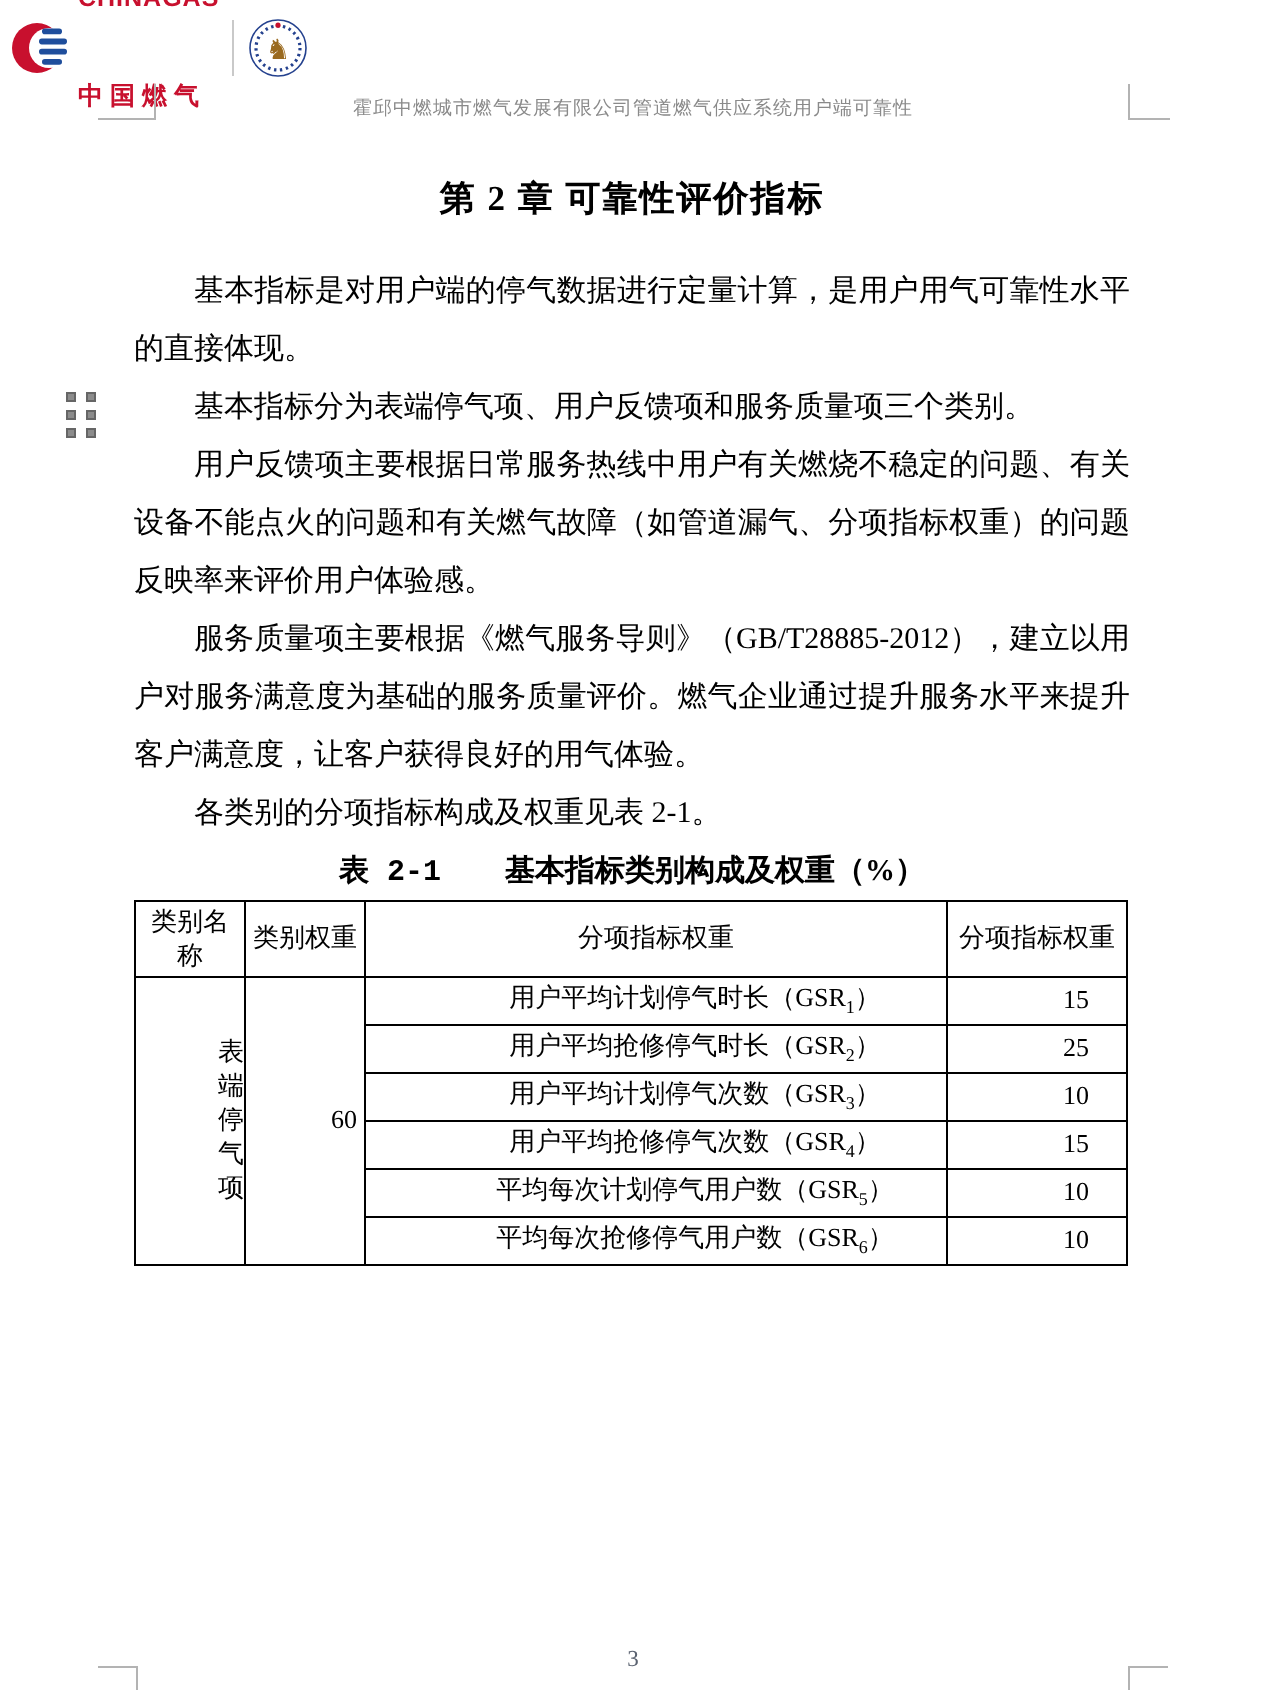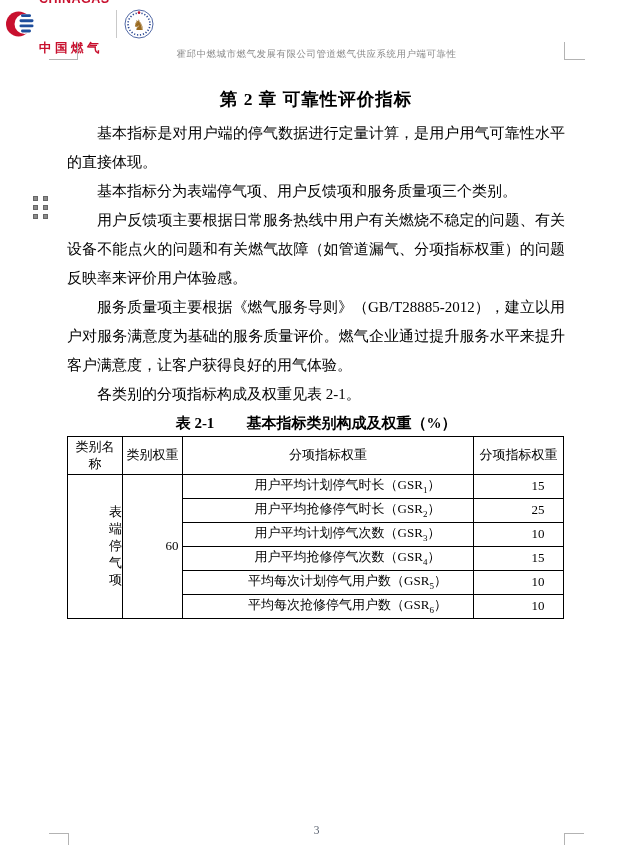--- a/index.html
+++ b/index.html
@@ -46,33 +46,33 @@
     position: absolute; left: 33px; top: 196px;
     display: grid; grid-template-columns: 5px 5px; grid-auto-rows: 5px;
     column-gap: 5px; row-gap: 4px; cursor: grab;
   }
   .dots-handle i { display: block; width: 5px; height: 5px; background: #8c8c8c; border: 1px solid #666; }
 
   
   .page-body { position: absolute; left: 67px; top: 87px; width: 498px; }
   .chapter-title {
     text-align: center; font-weight: bold; font-size: 17.5px;
-    letter-spacing: 1px; margin-bottom: 8px;
+    letter-spacing: 1px; margin-bottom: 21px;
   }
   .page-body p {
     font-size: 15px; line-height: 29px;
     text-align: justify; text-indent: 2em;
   }
 
   
   .table-caption {
     text-align: center; font-weight: bold; font-size: 15px;
     margin-top: 3px; line-height: 22px;
   }
-  .table-caption .cap-label { margin-right: 32px; }
+  .table-caption .cap-label { margin-right: 32px; font-family: Liberation Mono, monospace; }
   table.weights {
     margin-top: 2px; border-collapse: collapse;
     width: 496px; table-layout: fixed;
     font-size: 13px;
   }
   table.weights th, table.weights td {
     border: 1px solid #000;
     text-align: center; vertical-align: middle;
     font-weight: normal; padding: 0 2px;
     line-height: 1.3;

